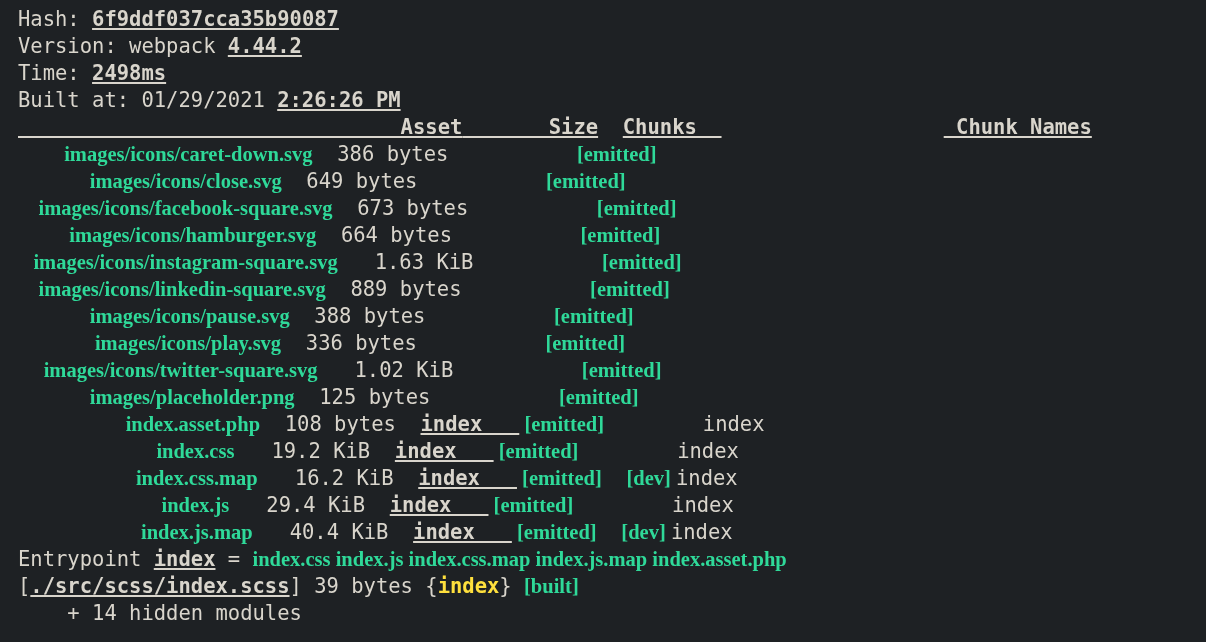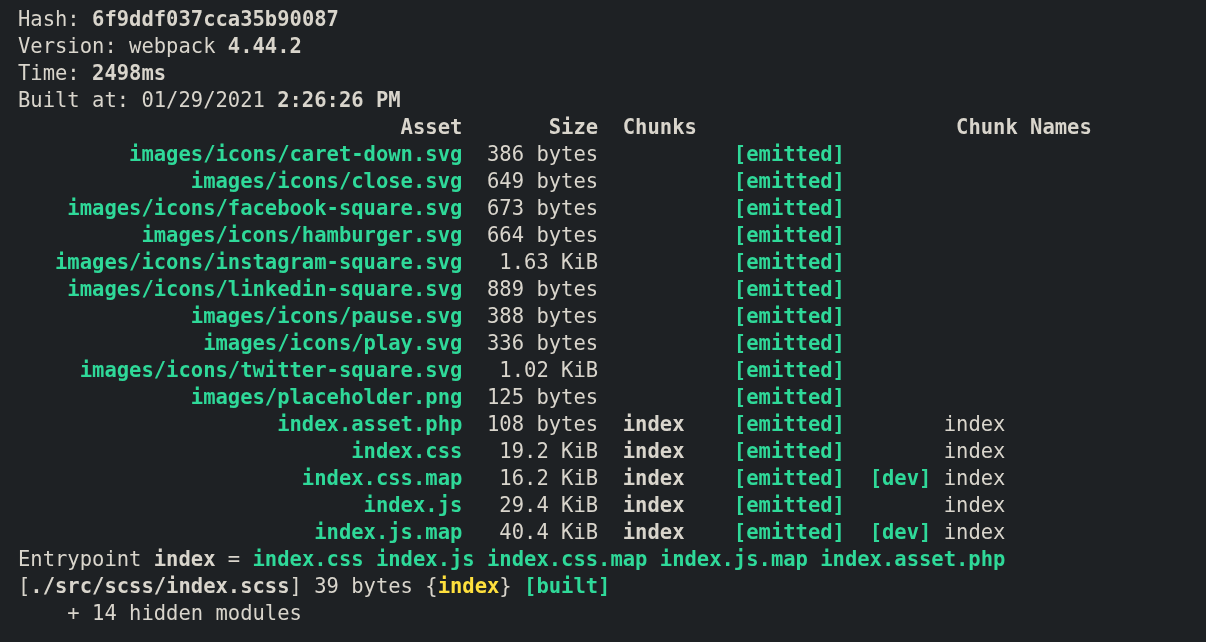--- a/index.html
+++ b/index.html
@@ -6,20 +6,20 @@
     margin: 0;
     padding: 0;
     background: #1e2124;
     color: #d9d5cc;
     font-family: "Menlo", "Consolas", "DejaVu Sans Mono", monospace;
     font-size: 20.5px;
     line-height: 27px;
     font-weight: 500;
   }
   .wrap { padding: 6px 0 0 18px; white-space: pre; }
-  .bold { font-weight: 800; }
-  .green { color: #2fd999; font-weight: 800; }
+  .bold { font-weight: 800; text-decoration: underline; }
+  .green { color: #2fd999; font-weight: 800; font-family: Liberation Serif, serif; }
   .yellow { color: #ffe03d; font-weight: 800; }
 </style>
 </head>
 <body>
 
 <div class="wrap" id="root"><div><span>Hash: </span><span class="bold">6f9ddf037cca35b90087</span></div><div><span>Version: webpack </span><span class="bold">4.44.2</span></div><div><span>Time: </span><span class="bold">2498ms</span></div><div><span>Built at: 01/29/2021 </span><span class="bold">2:26:26 PM</span></div><div><span class="bold">                               Asset</span><span class="bold">       Size</span><span>  </span><span class="bold">Chunks  </span><span>          </span><span>        </span><span class="bold"> Chunk Names</span></div><div><span class="green">         images/icons/caret-down.svg</span><span>  386 bytes</span><span>  </span><span>        </span><span class="green"> [emitted]</span><span>        </span><span></span></div><div><span class="green">              images/icons/close.svg</span><span>  649 bytes</span><span>  </span><span>        </span><span class="green"> [emitted]</span><span>        </span><span></span></div><div><span class="green">    images/icons/facebook-square.svg</span><span>  673 bytes</span><span>  </span><span>        </span><span class="green"> [emitted]</span><span>        </span><span></span></div><div><span class="green">          images/icons/hamburger.svg</span><span>  664 bytes</span><span>  </span><span>        </span><span class="green"> [emitted]</span><span>        </span><span></span></div><div><span class="green">   images/icons/instagram-square.svg</span><span>   1.63 KiB</span><span>  </span><span>        </span><span class="green"> [emitted]</span><span>        </span><span></span></div><div><span class="green">    images/icons/linkedin-square.svg</span><span>  889 bytes</span><span>  </span><span>        </span><span class="green"> [emitted]</span><span>        </span><span></span></div><div><span class="green">              images/icons/pause.svg</span><span>  388 bytes</span><span>  </span><span>        </span><span class="green"> [emitted]</span><span>        </span><span></span></div><div><span class="green">               images/icons/play.svg</span><span>  336 bytes</span><span>  </span><span>        </span><span class="green"> [emitted]</span><span>        </span><span></span></div><div><span class="green">     images/icons/twitter-square.svg</span><span>   1.02 KiB</span><span>  </span><span>        </span><span class="green"> [emitted]</span><span>        </span><span></span></div><div><span class="green">              images/placeholder.png</span><span>  125 bytes</span><span>  </span><span>        </span><span class="green"> [emitted]</span><span>        </span><span></span></div><div><span class="green">                     index.asset.php</span><span>  108 bytes</span><span>  </span><span class="bold">index   </span><span class="green"> [emitted]</span><span>        </span><span>index</span></div><div><span class="green">                           index.css</span><span>   19.2 KiB</span><span>  </span><span class="bold">index   </span><span class="green"> [emitted]</span><span>        </span><span>index</span></div><div><span class="green">                       index.css.map</span><span>   16.2 KiB</span><span>  </span><span class="bold">index   </span><span class="green"> [emitted]</span><span>  </span><span class="green">[dev] </span><span>index</span></div><div><span class="green">                            index.js</span><span>   29.4 KiB</span><span>  </span><span class="bold">index   </span><span class="green"> [emitted]</span><span>        </span><span>index</span></div><div><span class="green">                        index.js.map</span><span>   40.4 KiB</span><span>  </span><span class="bold">index   </span><span class="green"> [emitted]</span><span>  </span><span class="green">[dev] </span><span>index</span></div><div><span>Entrypoint </span><span class="bold">index</span><span> = </span><span class="green">index.css index.js index.css.map index.js.map index.asset.php</span></div><div><span>[</span><span class="bold">./src/scss/index.scss</span><span>]</span><span> 39 bytes {</span><span class="yellow">index</span><span>} </span><span class="green">[built]</span></div><div><span>    + 14 hidden modules</span></div></div>
 
 </body></html>

